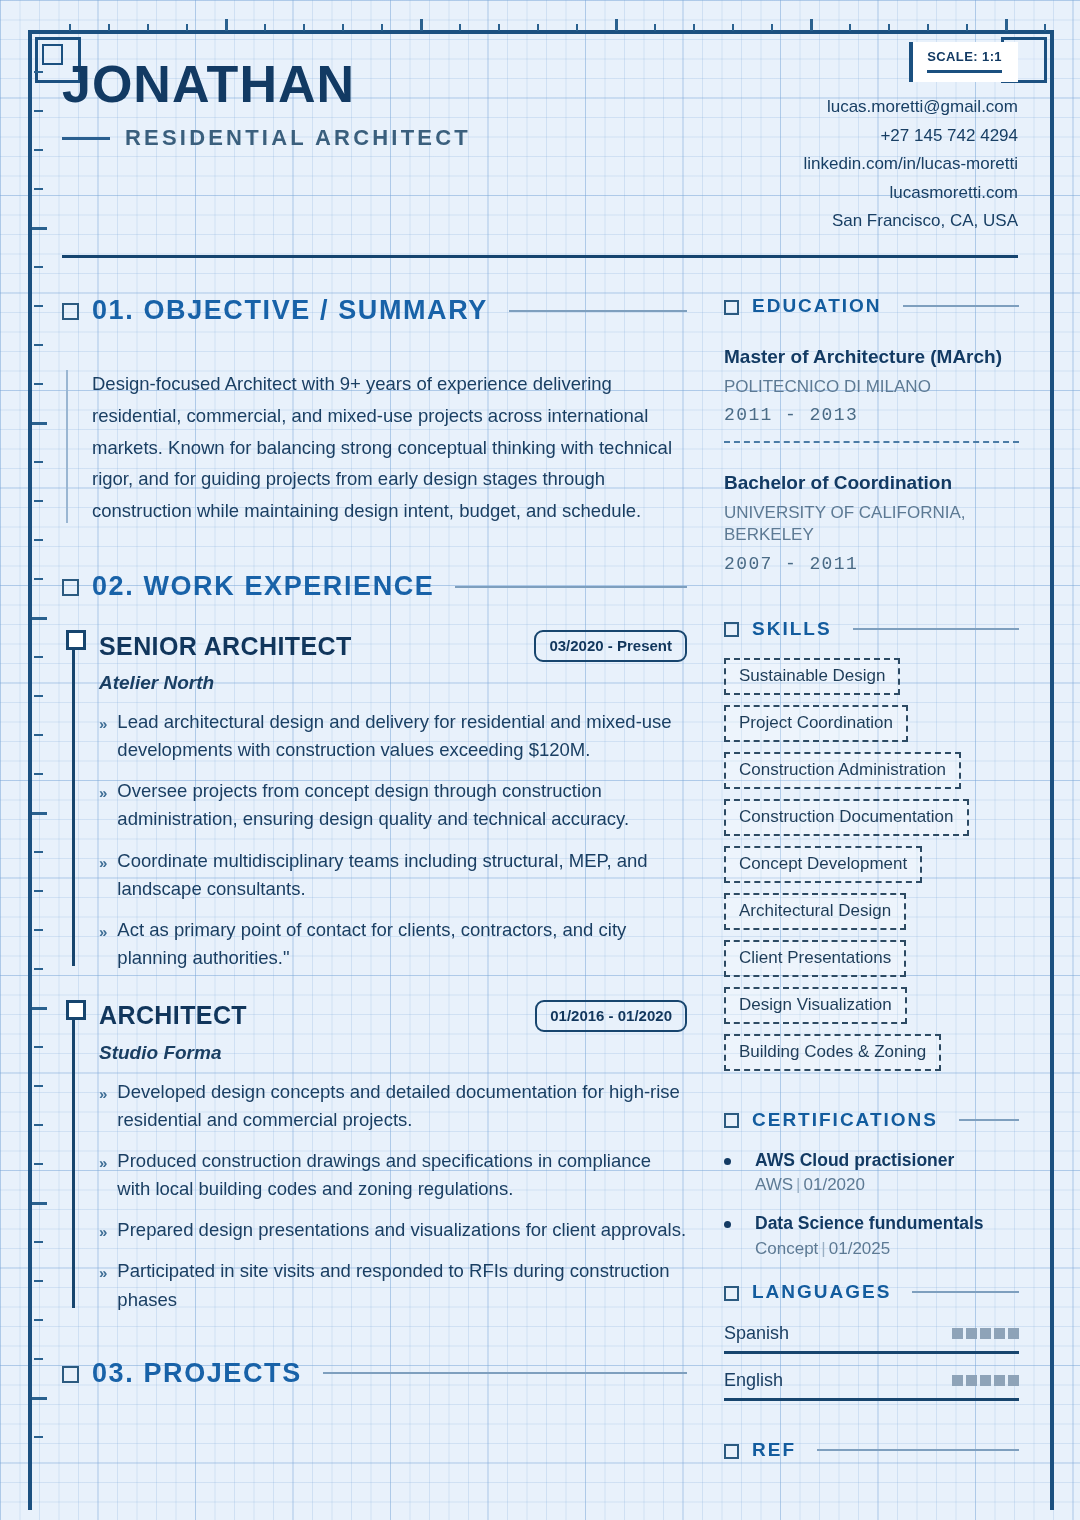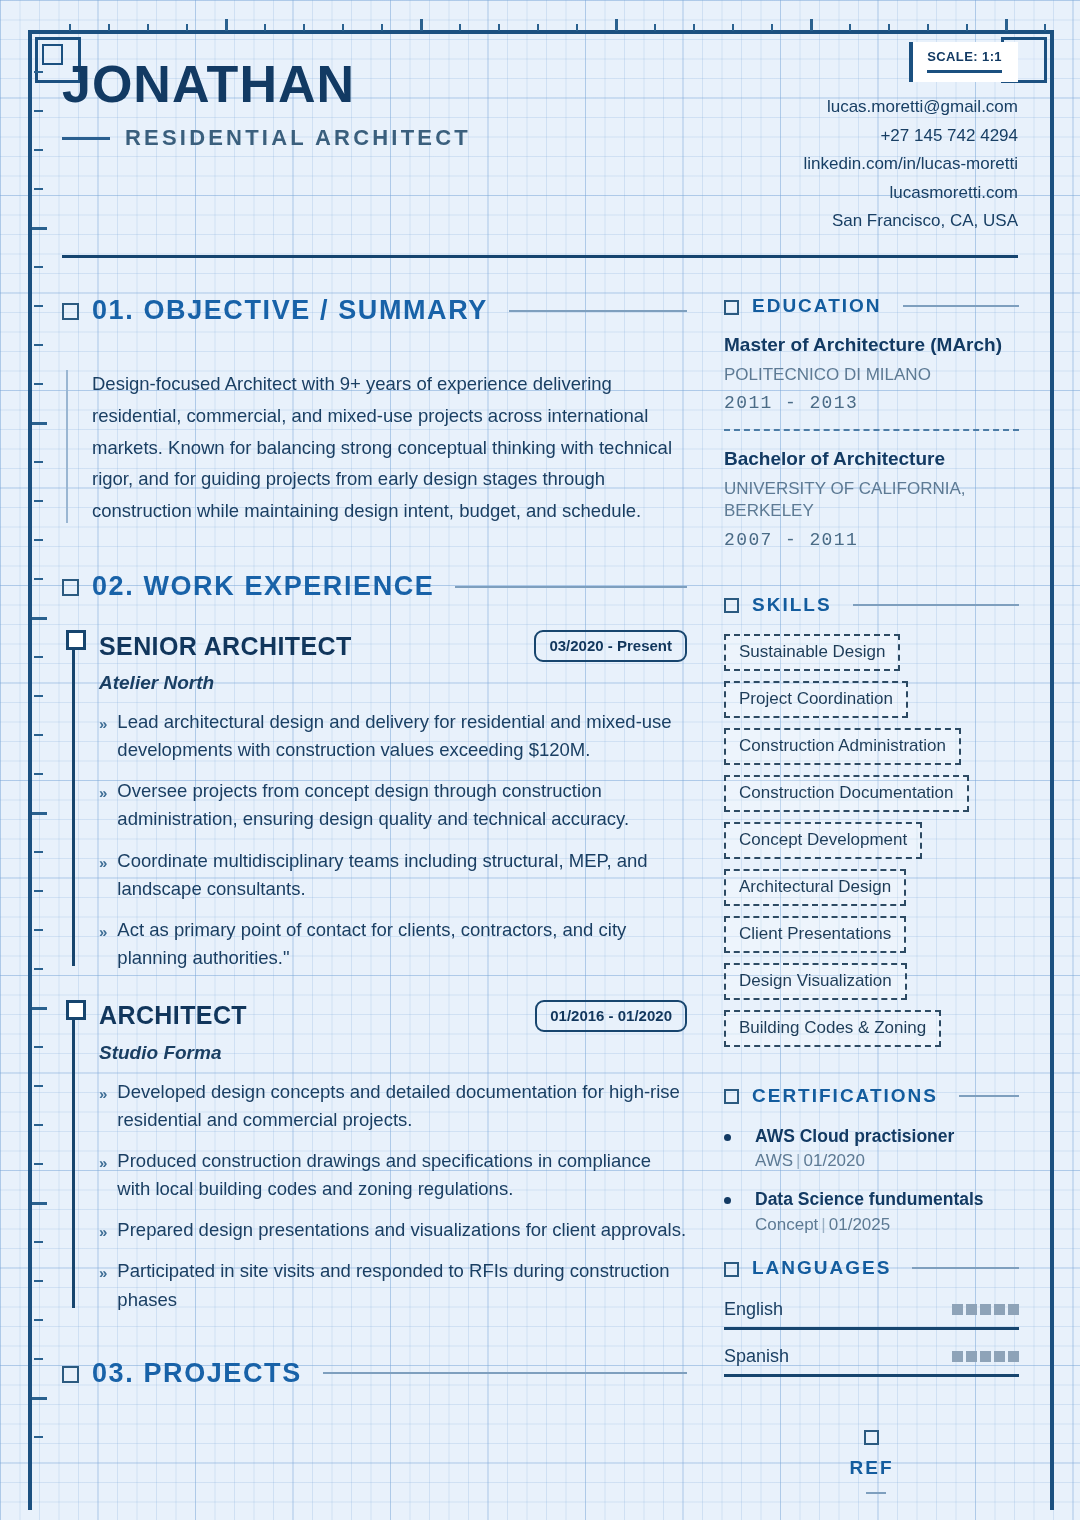--- a/index.html
+++ b/index.html
@@ -276,21 +276,21 @@
     padding-top: 7px;
     letter-spacing: -1px;
   }
   .bullet-text {
     font-size: 18.5px;
     line-height: 1.52;
     color: #1a3f63;
   }
 
   
-  .edu-item { margin-top: 16px; }
+  .edu-item { margin-top: 28px; }
   .edu-degree {
     font-size: 19px;
     font-weight: bold;
     color: #123a63;
     line-height: 1.3;
   }
   .edu-school {
     font-size: 17px;
     color: #5d7governing;
     color: #5d7a94;
@@ -365,21 +365,21 @@
   .lang-name {
     font-size: 18px;
     color: #1a3f63;
   }
   .lang-level { display: flex; gap: 3px; }
   .lvl-box {
     width: 11px; height: 11px;
     background: #8ea3b8;
   }
 
-  .ref-head { margin-top: 52px; flex-direction: column; }
+  .ref-head { margin-top: 38px; }
 </style>
 </head>
 <body>
 
 <div id="page"></div>
 
 <div class="frame-line frame-left"></div>
 <div class="frame-line frame-right"></div>
 <div class="frame-line frame-top"></div>
 
@@ -566,21 +566,21 @@
       <div class="sec-rule"></div>
     </div>
     <div id="education-list">
         <div class="edu-item">
           <div class="edu-degree">Master of Architecture (MArch)</div>
           <div class="edu-school">POLITECNICO DI MILANO</div>
           <div class="edu-years">2011 - 2013</div>
         </div>
         <div class="edu-div"></div>
         <div class="edu-item">
-          <div class="edu-degree">Bachelor of Architecture</div>
+          <div class="edu-degree">Bachelor of Coordination</div>
           <div class="edu-school">UNIVERSITY OF CALIFORNIA, BERKELEY</div>
           <div class="edu-years">2007 - 2011</div>
         </div>
       </div>
 
     <div class="sec-head small" style="margin-top:44px;">
       <div class="sec-square"></div>
       <div class="sec-title">SKILLS</div>
       <div class="sec-rule"></div>
     </div>
@@ -608,39 +608,39 @@
         </div>
       </div>
 
     <div class="sec-head small" style="margin-top:22px;">
       <div class="sec-square"></div>
       <div class="sec-title">LANGUAGES</div>
       <div class="sec-rule"></div>
     </div>
     <div class="langs" id="language-list">
         <div class="lang-row">
+          <div class="lang-name">Spanish</div>
+          <div class="lang-level">
+            <div class="lvl-box"></div>
+            <div class="lvl-box"></div>
+            <div class="lvl-box"></div>
+            <div class="lvl-box"></div>
+            <div class="lvl-box"></div>
+          </div>
+        </div>
+        <div class="lang-row">
           <div class="lang-name">English</div>
           <div class="lang-level">
             <div class="lvl-box"></div>
             <div class="lvl-box"></div>
             <div class="lvl-box"></div>
             <div class="lvl-box"></div>
             <div class="lvl-box"></div>
           </div>
         </div>
-        <div class="lang-row">
-          <div class="lang-name">Spanish</div>
-          <div class="lang-level">
-            <div class="lvl-box"></div>
-            <div class="lvl-box"></div>
-            <div class="lvl-box"></div>
-            <div class="lvl-box"></div>
-            <div class="lvl-box"></div>
-          </div>
-        </div>
       </div>
 
     <div class="sec-head small ref-head">
       <div class="sec-square"></div>
       <div class="sec-title">REF</div>
       <div class="sec-rule"></div>
     </div>
   </div>
 
 </div>

